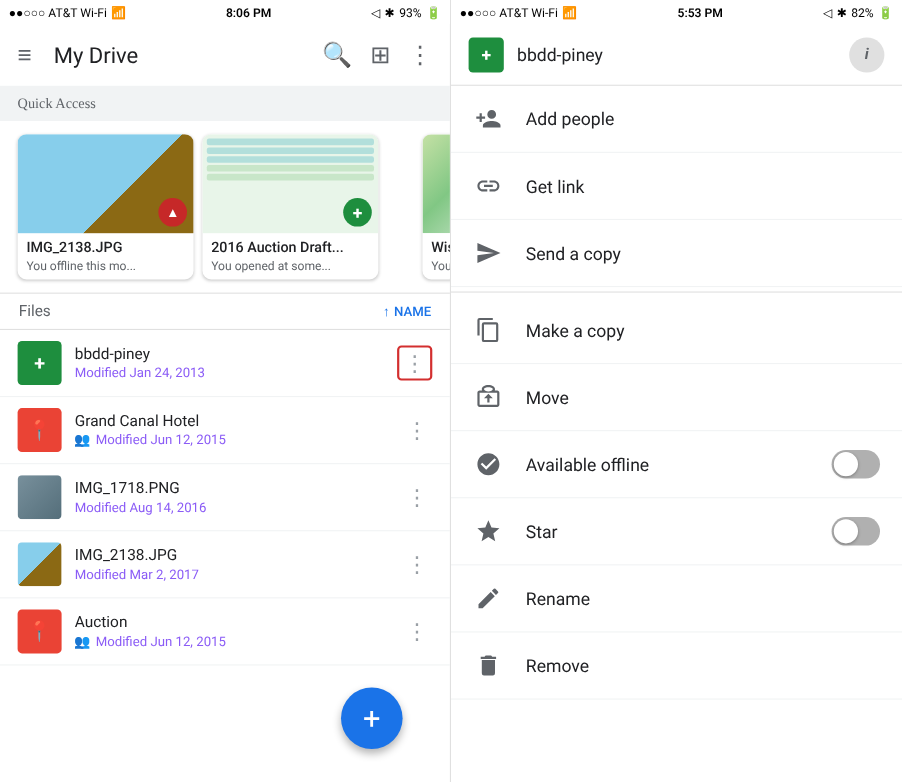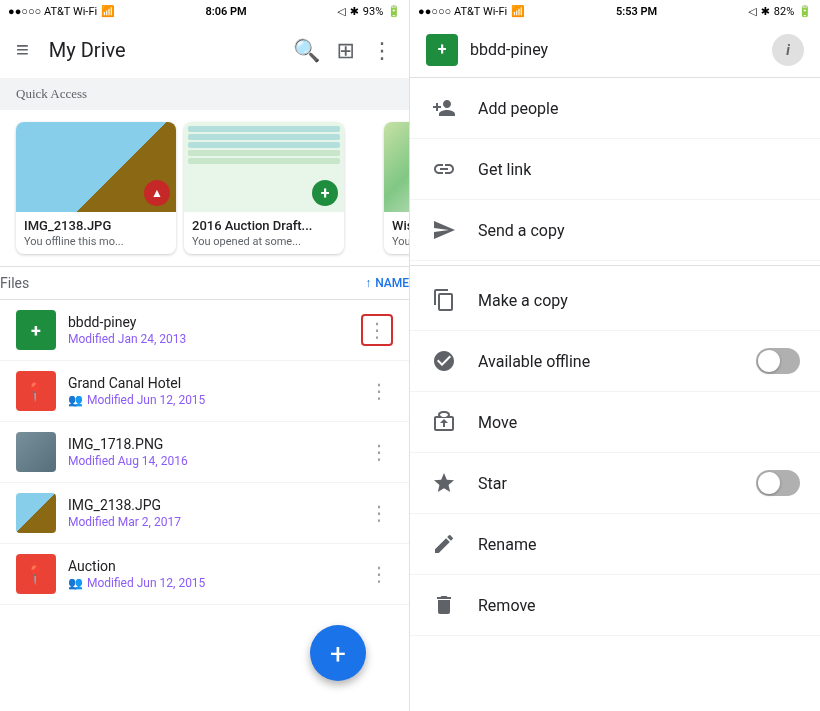--- a/index.html
+++ b/index.html
@@ -20,21 +20,21 @@
 
     .quick-access-header { background: #f1f3f4; padding: 8px 16px; font-size: 13px; color: #5f6368; font-weight: 500; font-family: Liberation Serif, serif; }
 
     .quick-access-scroll { display: flex; gap: 8px; padding: 12px 16px; overflow: hidden; }
     .qa-item { min-width: 160px; max-width: 160px; background: #fff; border-radius: 8px; box-shadow: 0 1px 3px rgba(0,0,0,0.2); overflow: hidden; cursor: pointer; }
     .qa-thumb { width: 160px; height: 90px; background: #c9d0e0; position: relative; overflow: hidden; }
     .qa-info { padding: 6px 8px; }
     .qa-info .qa-name { font-size: 13px; color: #202124; white-space: nowrap; overflow: hidden; text-overflow: ellipsis; font-weight: 500; }
     .qa-info .qa-date { font-size: 11px; color: #5f6368; white-space: nowrap; overflow: hidden; text-overflow: ellipsis; margin-top: 2px; }
 
-    .files-header { display: flex; align-items: center; justify-content: space-between; padding: 8px 0; border-top: 1px solid #e0e0e0; border-bottom: 1px solid #e0e0e0; }
+    .files-header { display: flex; align-items: center; justify-content: space-between; padding: 8px 17px; border-top: 1px solid #e0e0e0; border-bottom: 1px solid #e0e0e0; }
     .files-header .files-label { font-size: 14px; color: #5f6368; }
     .files-header .sort-btn { display: flex; align-items: center; gap: 4px; font-size: 12px; color: #1a73e8; font-weight: 500; cursor: pointer; }
 
     .files-list { flex: 1; overflow-y: auto; }
     .file-item { display: flex; align-items: center; padding: 10px 16px; gap: 12px; border-bottom: 1px solid #f1f3f4; cursor: pointer; }
     .file-icon { width: 40px; height: 40px; border-radius: 4px; display: flex; align-items: center; justify-content: center; font-size: 20px; flex-shrink: 0; overflow: hidden; }
     .file-info { flex: 1; min-width: 0; }
     .file-name { font-size: 14px; color: #202124; white-space: nowrap; overflow: hidden; text-overflow: ellipsis; }
     .file-meta { font-size: 12px; color: #8b5cf6; display: flex; align-items: center; gap: 4px; margin-top: 2px; }
     .file-more { color: #9aa0a6; font-size: 20px; cursor: pointer; padding: 4px; border-radius: 50%; }
@@ -287,40 +287,40 @@
         <svg width="24" height="24" viewBox="0 0 24 24" fill="#5f6368">
           <path d="M16 1H4a2 2 0 00-2 2v14h2V3h12V1zm3 4H8a2 2 0 00-2 2v14a2 2 0 002 2h11a2 2 0 002-2V7a2 2 0 00-2-2zm0 16H8V7h11v14z"></path>
         </svg>
       </div>
       <span class="mi-label">Make a copy</span>
     </div>
 
     <div class="menu-item">
       <div class="mi-icon">
         <svg width="24" height="24" viewBox="0 0 24 24" fill="#5f6368">
+          <path d="M20 6h-2.18c.07-.44.18-.88.18-1.35C18 2.53 15.48 1 12 1S6 2.53 6 4.65c0 .47.11.91.18 1.35H4c-1.1 0-2 .9-2 2v11c0 1.1.9 2 2 2h16c1.1 0 2-.9 2-2V8c0-1.1-.9-2-2-2zM12 3c1.66 0 4 .61 4 1.65C16 5.69 14.04 7 12 7S8 5.69 8 4.65C8 3.61 10.34 3 12 3zm8 16H4V8h16v11z"></path>
+          <path d="M12 9l-4 4h3v4h2v-4h3z"></path>
+        </svg>
+      </div>
+      <span class="mi-label">Move</span>
+    </div>
+
+    <div class="menu-item">
+      <div class="mi-icon">
+        <svg width="24" height="24" viewBox="0 0 24 24" fill="#5f6368">
           <path d="M12 2C6.48 2 2 6.48 2 12s4.48 10 10 10 10-4.48 10-10S17.52 2 12 2zm-2 15l-5-5 1.41-1.41L10 14.17l7.59-7.59L19 8l-9 9z"></path>
         </svg>
       </div>
       <span class="mi-label">Available offline</span>
       <div class="mi-toggle toggle-off"></div>
     </div>
 
     <div class="menu-item">
       <div class="mi-icon">
         <svg width="24" height="24" viewBox="0 0 24 24" fill="#5f6368">
-          <path d="M20 6h-2.18c.07-.44.18-.88.18-1.35C18 2.53 15.48 1 12 1S6 2.53 6 4.65c0 .47.11.91.18 1.35H4c-1.1 0-2 .9-2 2v11c0 1.1.9 2 2 2h16c1.1 0 2-.9 2-2V8c0-1.1-.9-2-2-2zM12 3c1.66 0 4 .61 4 1.65C16 5.69 14.04 7 12 7S8 5.69 8 4.65C8 3.61 10.34 3 12 3zm8 16H4V8h16v11z"></path>
-          <path d="M12 9l-4 4h3v4h2v-4h3z"></path>
-        </svg>
-      </div>
-      <span class="mi-label">Move</span>
-    </div>
-
-    <div class="menu-item">
-      <div class="mi-icon">
-        <svg width="24" height="24" viewBox="0 0 24 24" fill="#5f6368">
           <path d="M12 17.27L18.18 21l-1.64-7.03L22 9.24l-7.19-.61L12 2 9.19 8.63 2 9.24l5.46 4.73L5.82 21z"></path>
         </svg>
       </div>
       <span class="mi-label">Star</span>
       <div class="mi-toggle toggle-off"></div>
     </div>
 
     <div class="menu-item">
       <div class="mi-icon">
         <svg width="24" height="24" viewBox="0 0 24 24" fill="#5f6368">

